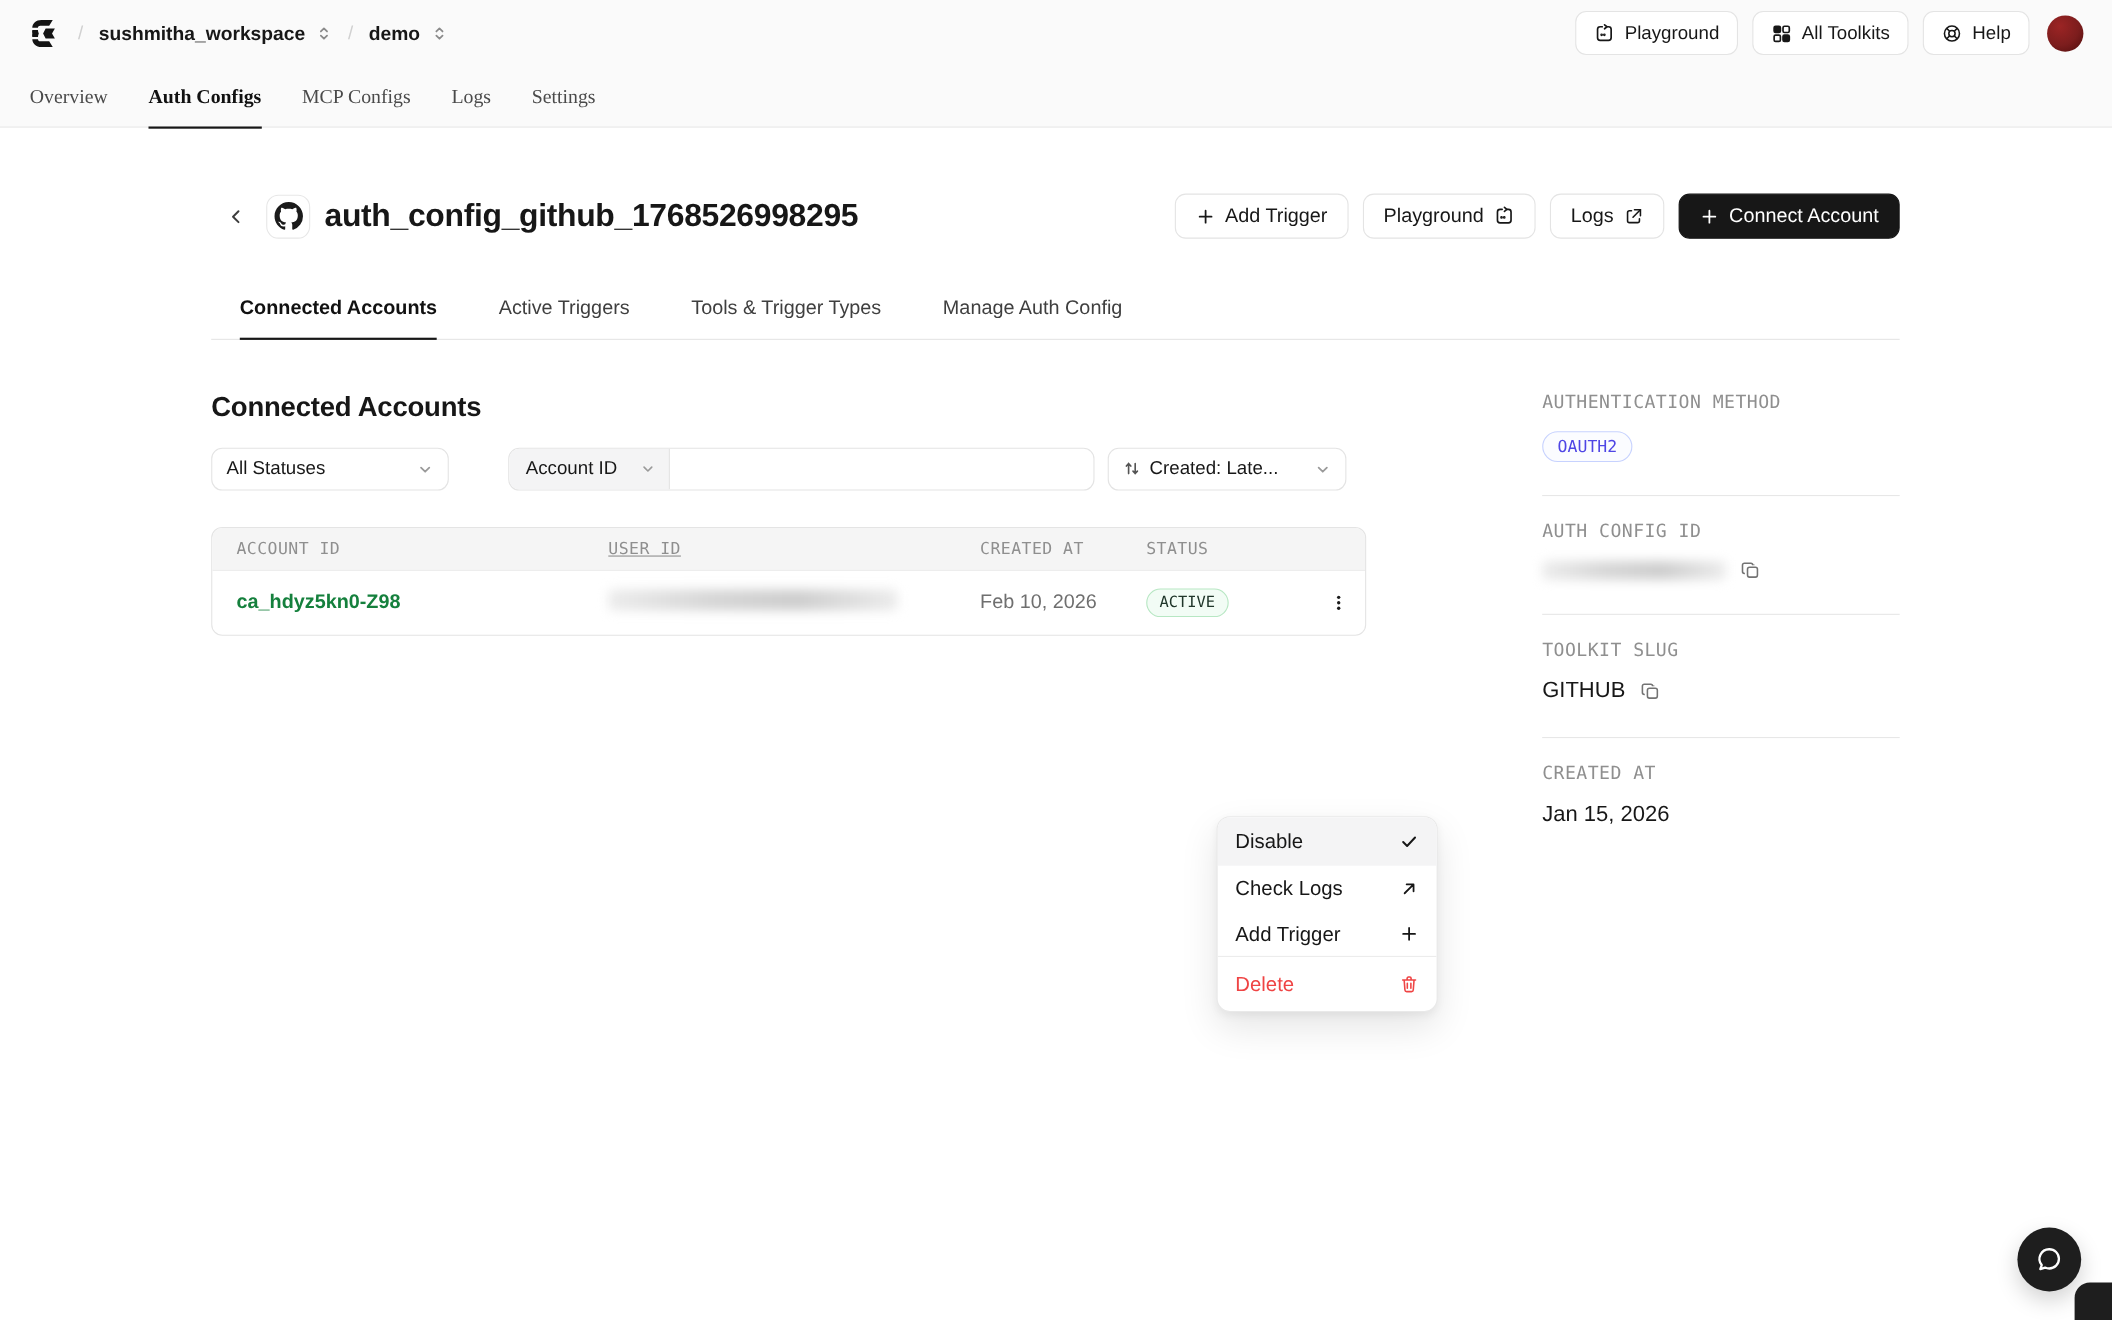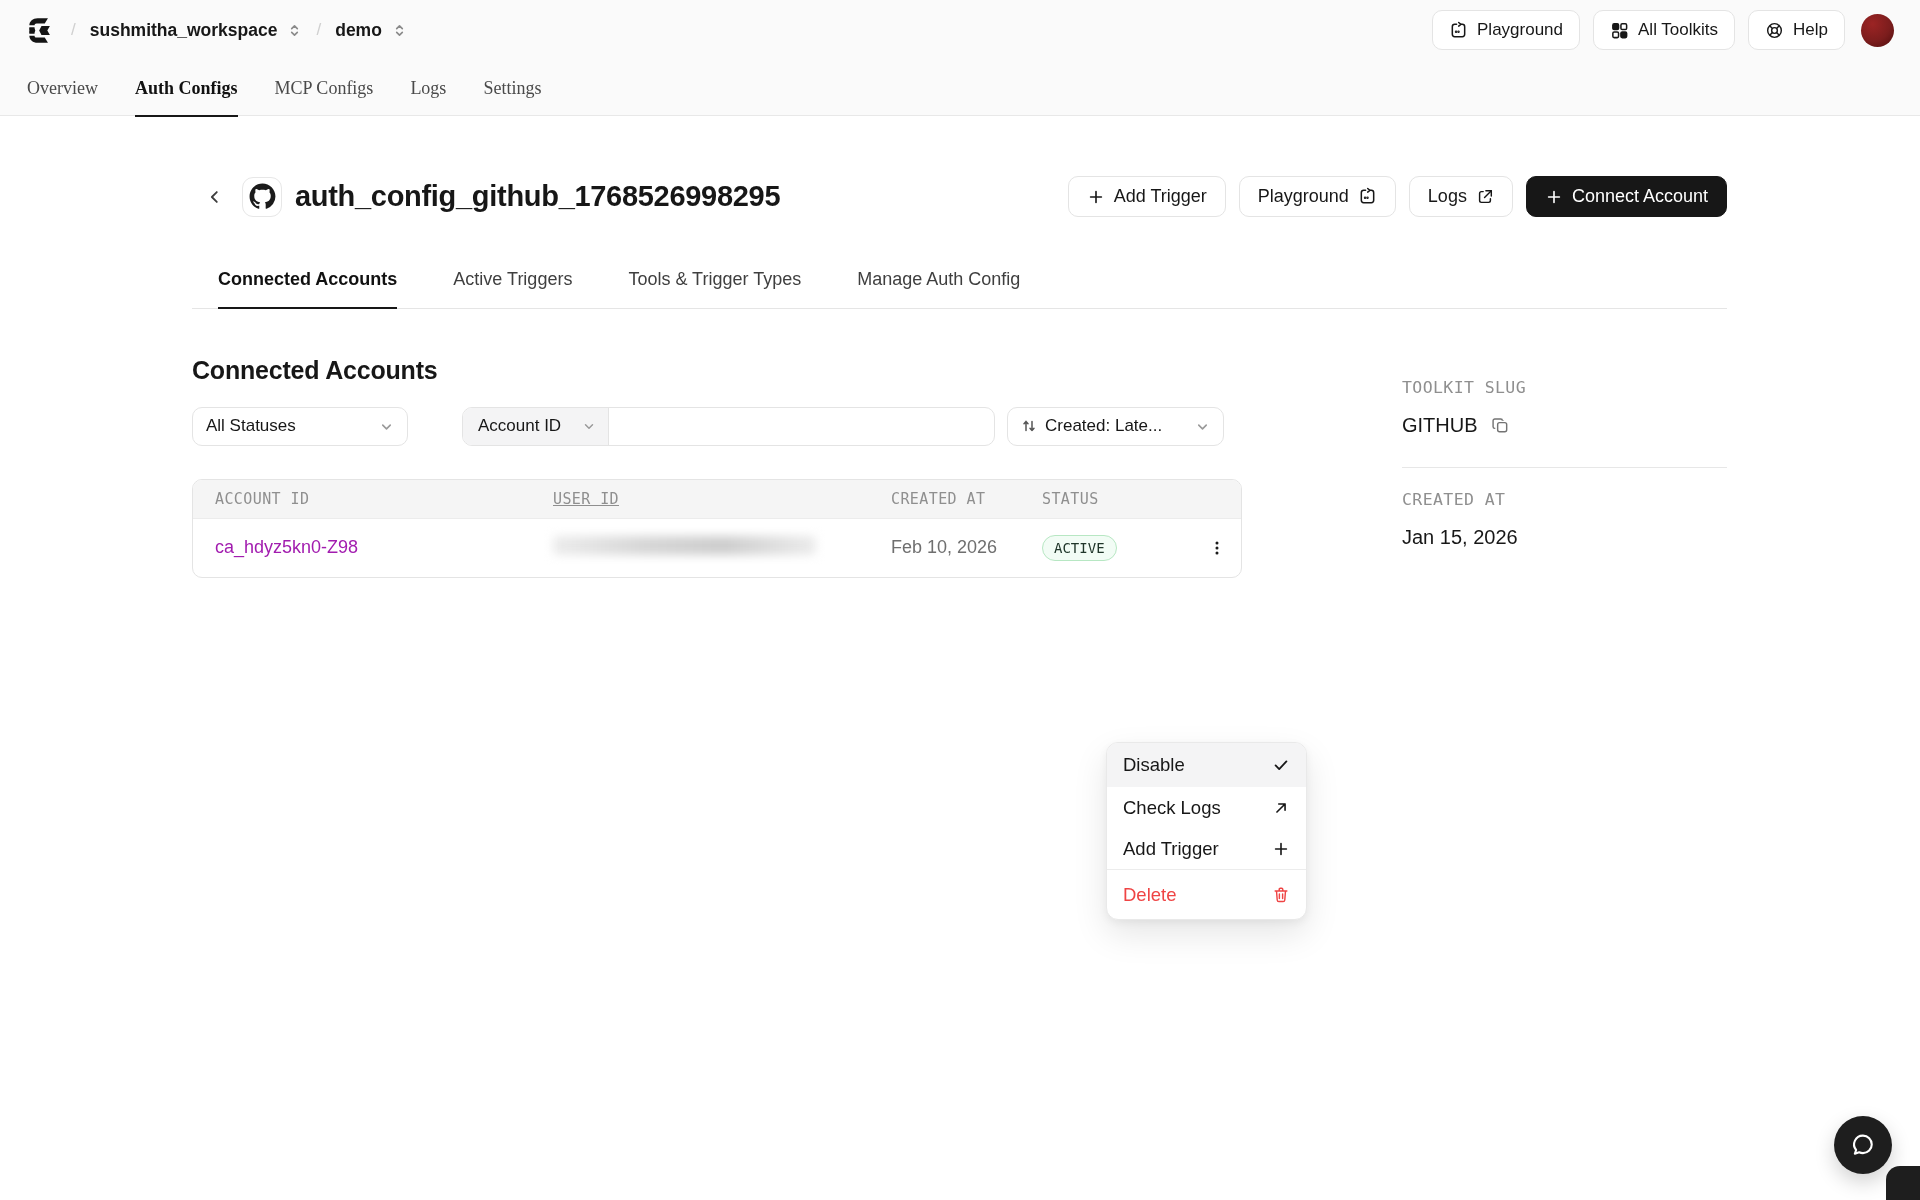--- a/index.html
+++ b/index.html
@@ -72,21 +72,21 @@
 
   .table{margin-top:33px;border:1px solid #e4e4e4;border-radius:10px;overflow:hidden;background:#fff;}
   .thead{display:flex;align-items:center;height:38px;background:#f5f5f5;
     font-size:15px;color:#8f8f8f;letter-spacing:.4px;}
   .trow{display:flex;align-items:center;height:59px;border-top:1px solid #ececec;font-size:18px;}
   .c1{width:360px;padding-left:22px;}
   .c2{width:338px;text-decoration:underline;}
   .c3{width:151px;}
   .c4{width:150px;}
   .c5{flex:1;display:flex;justify-content:center;}
-  .cell-account{color:#a21caf;font-weight:400;}
+  .cell-account{color:#15803d;font-weight:700;}
   .cell-created{color:#6f6f6f;}
   .blur-chip{background:linear-gradient(90deg,#ececec,#d6d6d6 35%,#cdcdcd 65%,#ececec);
     filter:blur(5px);border-radius:4px;}
   .user-blur{width:263px;height:19px;}
   .badge-active{display:inline-block;font-size:14px;padding:4px 11px;border-radius:999px;
     background:var(--status-green-bg);border:1px solid var(--status-green-border);color:#20362a;}
   .kebab{width:34px;height:34px;border-radius:8px;display:flex;align-items:center;justify-content:center;cursor:pointer;}
 
   
   .menu{position:absolute;left:1106px;top:566px;width:201px;background:#fff;border:1px solid #e9e9e9;
@@ -324,21 +324,39 @@
                   <circle cx="10" cy="10" r="1.7"></circle>
                   <circle cx="10" cy="15.5" r="1.7"></circle>
                 </svg>
             </span>
           </span>
         </div>
       </div>
     </section>
 
     <aside class="right-col">
-
+      <div class="side-section first">
+        <div class="side-label mono">AUTHENTICATION METHOD</div>
+        <div class="side-value-row">
+          <span class="badge-oauth mono">OAUTH2</span>
+        </div>
+      </div>
+
+      <div class="side-section">
+        <div class="side-label mono">AUTH CONFIG ID</div>
+        <div class="side-value-row">
+          <span class="blur-chip id-blur"></span>
+          <span class="copy-btn">
+            <svg width="19" height="19" viewBox="0 0 20 20" fill="none" stroke="currentColor" stroke-width="1.5" stroke-linejoin="round">
+              <rect x="7" y="7" width="9.5" height="9.5" rx="2"></rect>
+                <path d="M13 4.5V5M4.5 13H4a1.8 1.8 0 01-1.8-1.8V5A1.8 1.8 0 014 3.2h6.2A1.8 1.8 0 0112 5"></path>
+            </svg>
+          </span>
+        </div>
+      </div>
 
       <div class="side-section">
         <div class="side-label mono">TOOLKIT SLUG</div>
         <div class="side-value-row">
           <span class="side-strong">GITHUB</span>
           <span class="copy-btn">
             <svg width="19" height="19" viewBox="0 0 20 20" fill="none" stroke="currentColor" stroke-width="1.5" stroke-linejoin="round">
               <rect x="7" y="7" width="9.5" height="9.5" rx="2"></rect>
                 <path d="M13 4.5V5M4.5 13H4a1.8 1.8 0 01-1.8-1.8V5A1.8 1.8 0 014 3.2h6.2A1.8 1.8 0 0112 5"></path>
             </svg>

